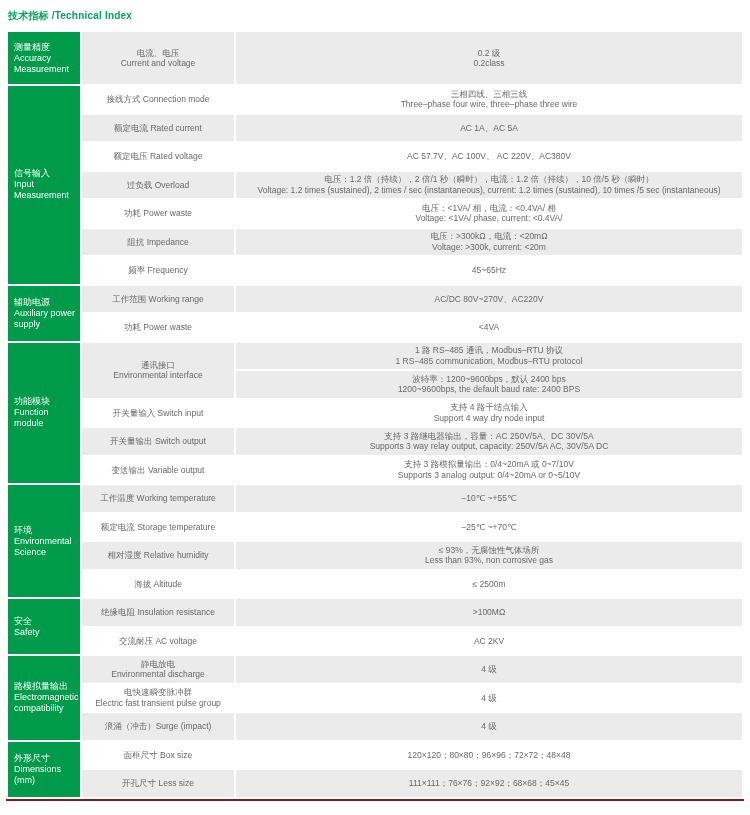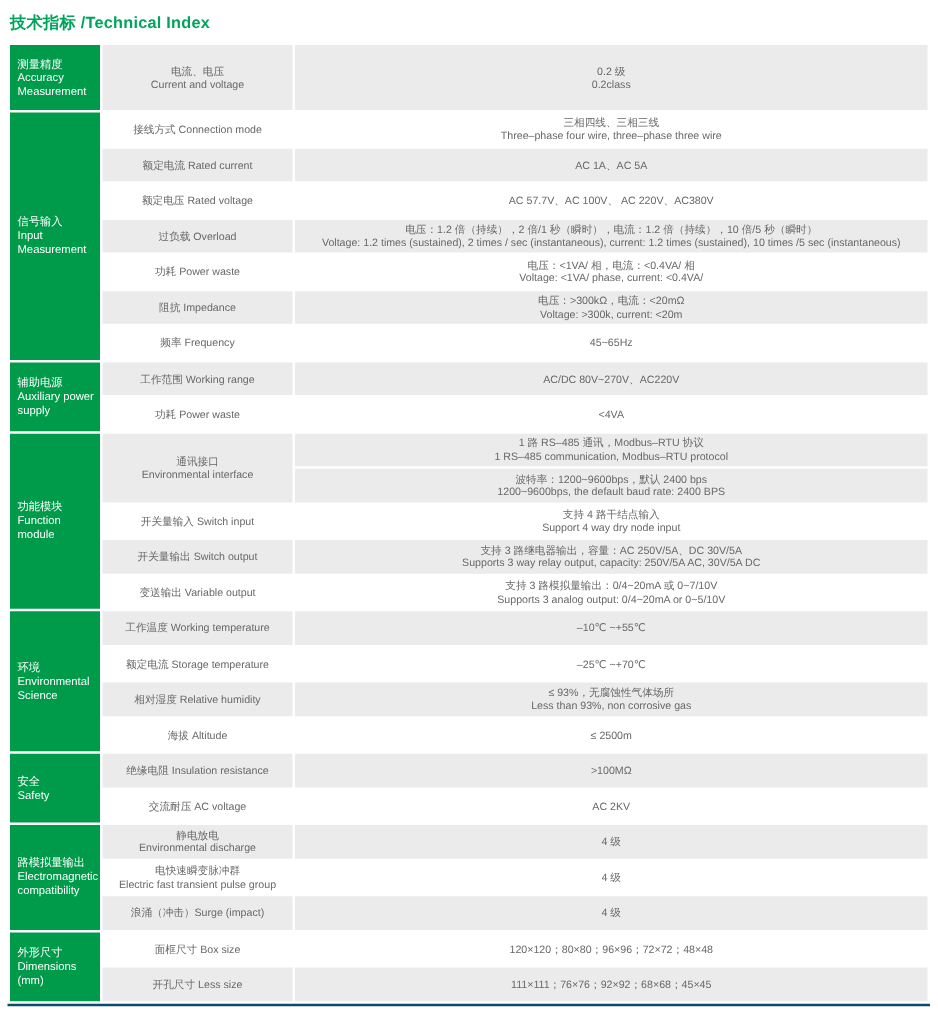--- a/index.html
+++ b/index.html
@@ -3,24 +3,24 @@
 <meta charset="utf-8">
 <style>
   * { box-sizing: border-box; }
   html, body { margin: 0; padding: 0; }
   body {
     width: 750px; height: 815px; background: #ffffff;
     font-family: "Liberation Sans", "DejaVu Sans", sans-serif;
     color: #686868; overflow: hidden;
   }
   .page-title {
-    color: #00a45c; font-size: 13px; font-weight: bold;
+    color: #00a45c; font-size: 10px; font-weight: bold;
     padding: 9px 0 0 8px; letter-spacing: 0.2px;
   }
-  .spec-wrap { margin: 7px 6px 0 6px; border-bottom: 2px solid #0c4a6e; }
+  .spec-wrap { margin: 7px 6px 0 6px; border-bottom: 2px solid #7f1d1d; }
   table.spec {
     border-collapse: separate; border-spacing: 2px;
     width: 738px; table-layout: fixed;
     font-size: 8.5px; line-height: 10.5px;
   }
   col.c-cat { width: 72px; }
   col.c-label { width: 152px; }
   td { padding: 2px 3px; vertical-align: middle; text-align: center; }
   td.cat {
     background: #009b4a; color: #ffffff; text-align: left;

